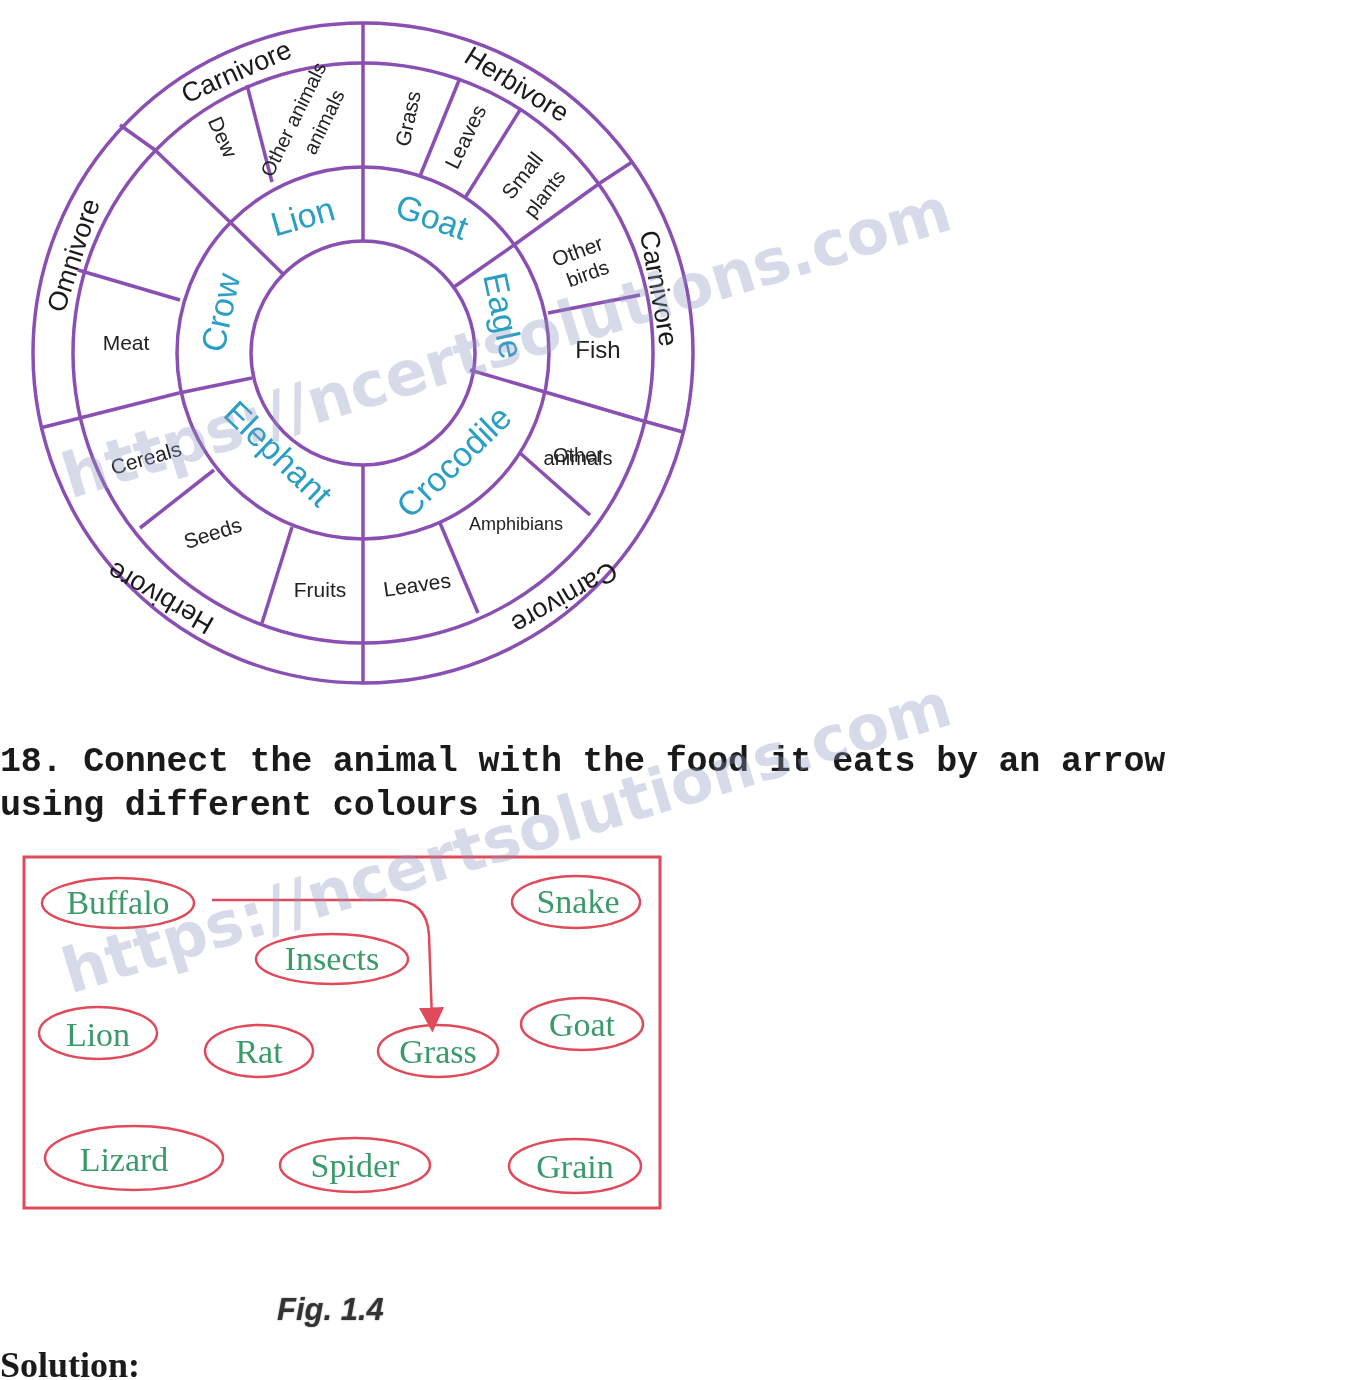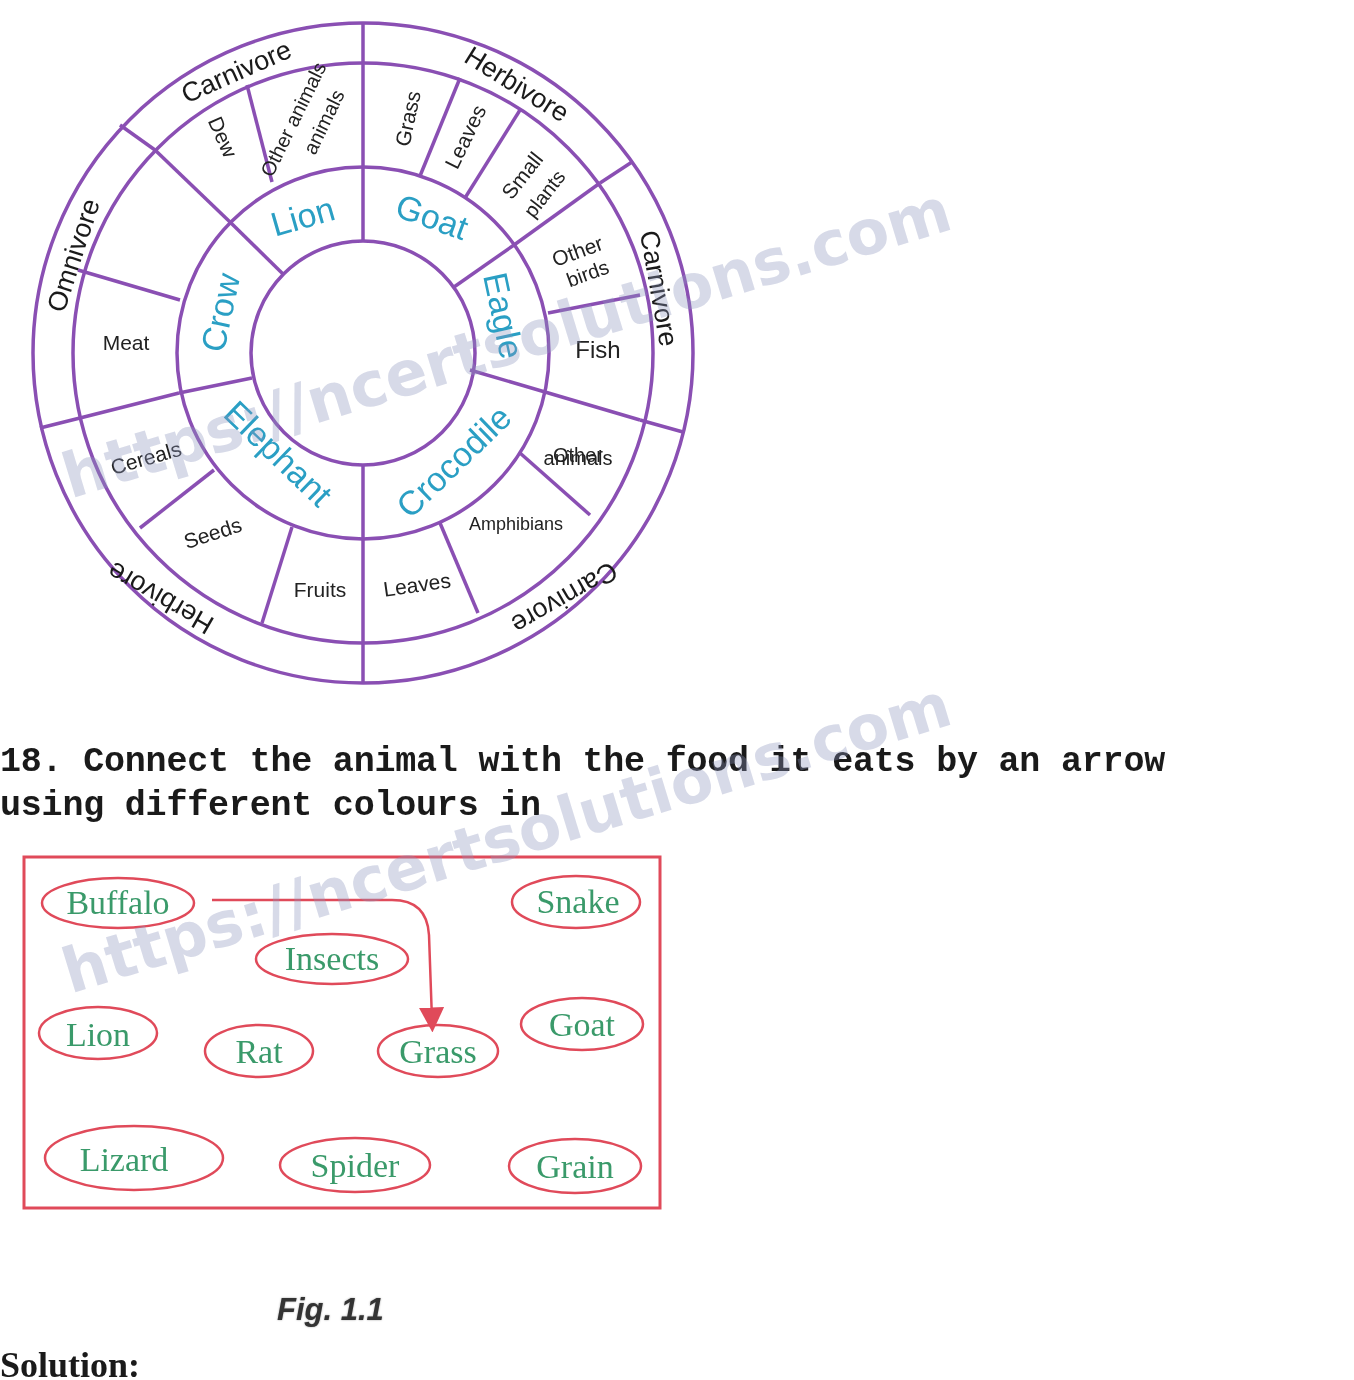--- a/index.html
+++ b/index.html
@@ -154,17 +154,17 @@
     <text x="76" y="191">Lion</text>
     <text x="237" y="208">Rat</text>
     <text x="416" y="208">Grass</text>
     <text x="560" y="181">Goat</text>
     <text x="102" y="316">Lizard</text>
     <text x="333" y="322">Spider</text>
     <text x="553" y="323">Grain</text>
   </g>
 </svg>
 
-<div class="caption">Fig. 1.1</div>
+<div class="caption">Fig. 1.4</div>
 <div class="solution">Solution:</div>
 
 <div class="watermark" style="left:75px; top:440px; transform: rotate(-17deg);">https://ncertsolutions.com</div>
 <div class="watermark" style="left:75px; top:935px; transform: rotate(-17deg);">https://ncertsolutions.com</div>
 
 </body></html>

